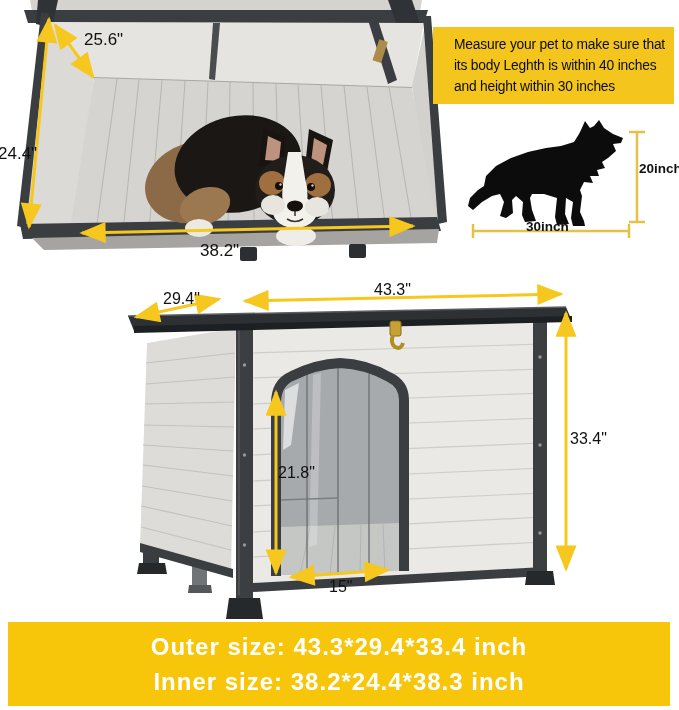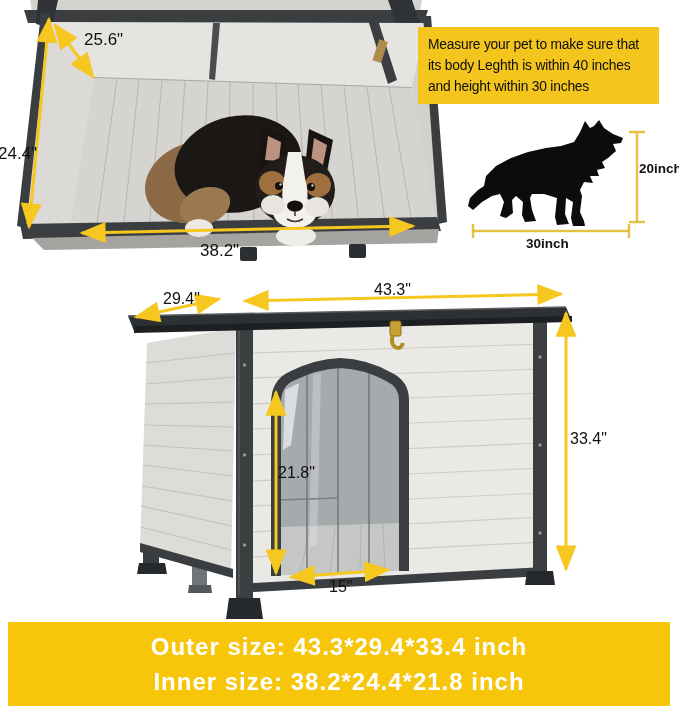--- a/index.html
+++ b/index.html
@@ -13,24 +13,24 @@
     position:absolute;color:var(--label-color,#111);
     font-family:"Liberation Sans",sans-serif;font-weight:500;white-space:nowrap;
   }
   .lab-inner{font-size:17px;}
   .lab-outer{font-size:16px;}
   .lab-pet{font-size:13.5px;font-weight:bold;}
   .arr{stroke:var(--arrow-yellow,#F6C71E);stroke-width:3;fill:none;}
   .arrhead{fill:var(--arrow-yellow,#F6C71E);}
   .parr{stroke:var(--pet-arrow-yellow,#E2C345);stroke-width:2.5;fill:none;}
   #info-box{
-    position:absolute;left:418px;top:27px;width:241px;height:77px;
+    position:absolute;left:433px;top:27px;width:241px;height:77px;
     background:var(--info-box-yellow,#F3C51D);
     color:#0d0d0d;font-size:13.8px;line-height:21px;letter-spacing:-0.2px;
-    padding:7px 0 0 10px;box-sizing:border-box;
+    padding:7px 0 0 21px;box-sizing:border-box;
   }
   #info-box .info-line{white-space:nowrap;}
   #size-banner{
     position:absolute;left:8px;top:622px;width:662px;height:84px;
     background:var(--banner-yellow,#F7C60A);
     display:flex;flex-direction:column;align-items:center;justify-content:center;gap:7px;
   }
   #size-banner .banner-line{
     color:var(--banner-text,#fff);font-size:24px;font-weight:bold;letter-spacing:1px;white-space:nowrap;
   }
@@ -250,25 +250,25 @@
       <line class="parr" x1="473" y1="231" x2="629" y2="231"></line>
       <line class="parr" x1="473" y1="224" x2="473" y2="238"></line>
       <line class="parr" x1="629" y1="224" x2="629" y2="238"></line>
     </g>
   </svg>
 
   <div class="mlabel lab-inner" style="left:84px;top:30px">25.6"</div>
   <div class="mlabel lab-inner" style="left:-2px;top:144px">24.4"</div>
   <div class="mlabel lab-inner" style="left:200px;top:241px">38.2"</div>
   <div class="mlabel lab-pet" style="left:639px;top:161px">20inch</div>
-  <div class="mlabel lab-pet" style="left:526px;top:236px">30inch</div>
+  <div class="mlabel lab-pet" style="left:526px;top:219px">30inch</div>
   <div class="mlabel lab-outer" style="left:374px;top:281px">43.3"</div>
   <div class="mlabel lab-outer" style="left:163px;top:290px">29.4"</div>
   <div class="mlabel lab-outer" style="left:570px;top:430px">33.4"</div>
   <div class="mlabel lab-outer" style="left:278px;top:464px">21.8"</div>
   <div class="mlabel lab-outer" style="left:329px;top:578px">15"</div>
 
   <div id="size-banner">
     <div class="banner-line">Outer size: 43.3*29.4*33.4 inch</div>
-    <div class="banner-line">Inner size: 38.2*24.4*21.8 inch</div>
+    <div class="banner-line">Inner size: 38.2*24.4*38.3 inch</div>
   </div>
 
 </div>
 
 </body></html>

